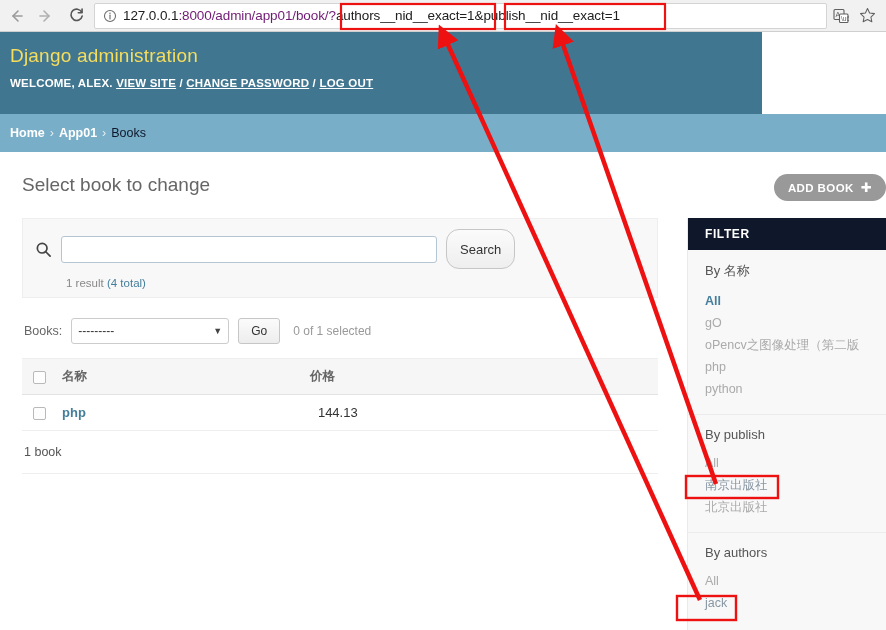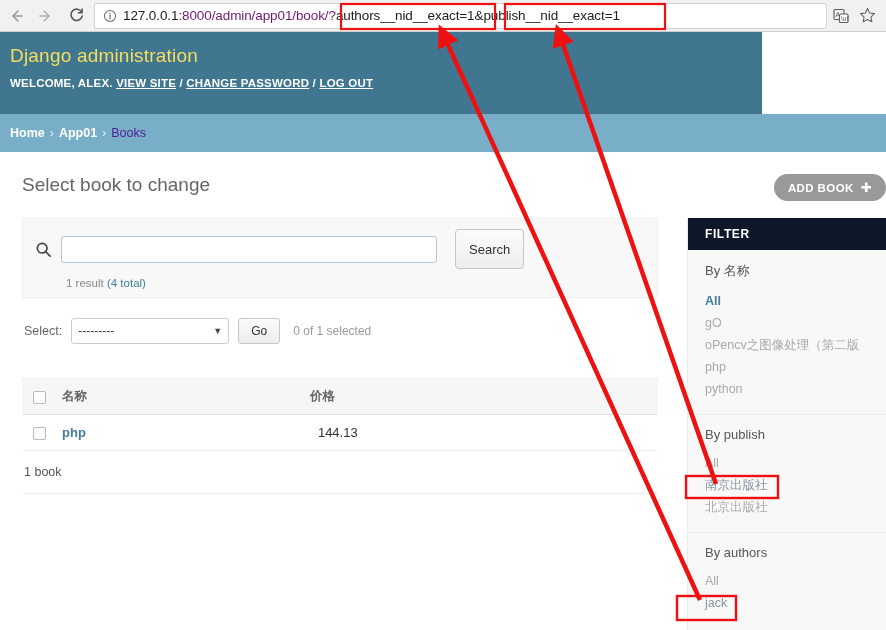--- a/index.html
+++ b/index.html
@@ -64,21 +64,21 @@
 
   .breadcrumbs {
     position: absolute; top: 114px; left: 0; width: 886px; height: 38px;
     background: #79aec8;
     font-size: 12.5px; color: #fff;
     display: flex; align-items: center;
     padding-left: 10px;
   }
   .breadcrumbs a { color: #fff; text-decoration: none; font-weight: bold; }
   .breadcrumbs .crumb-sep { margin: 0 5px; color: #e7eef2; font-weight: normal; }
-  .breadcrumbs .current { color: #4c1d95; font-weight: normal; }
+  .breadcrumbs .current { color: #0f172a; font-weight: normal; }
 
   
   .content {
     position: absolute; top: 152px; left: 12px; width: 886px; height: 478px;
     background: #fff;
   }
   .page-head {
     position: relative; padding: 22px 0 0 10px; height: 66px;
   }
   h1.page-title {
@@ -104,24 +104,23 @@
   .search-input {
     width: 376px; height: 27px;
     border: 1px solid #b4c6d4; border-radius: 3px;
     padding: 0 6px; font-size: 13px; color: #333;
     background: #fff; outline: none;
     font-family: "Liberation Sans", sans-serif;
   }
   .search-btn {
     height: 40px; padding: 0 13px;
     background: linear-gradient(#fbfbfb,#eeeeee);
-    border: 1px solid #c6c6c6; border-radius: 4px;
+    border: 1px solid #c6c6c6; border-radius: 13px;
     font-size: 13px; color: #333; cursor: pointer;
     font-family: "Liberation Sans", sans-serif;
-    margin-left: 9px;
   }
   .result-count { font-size: 11.5px; color: #888; margin: 8px 0 0 31px; }
   .result-count a { color: #447e9b; text-decoration: none; }
 
   .actions-row {
     display: flex; align-items: center; gap: 9px;
     padding: 20px 0 14px 2px;
     font-size: 12.5px; color: #666;
   }
   .act-select {
@@ -139,21 +138,21 @@
   }
   .go-btn {
     height: 26px; padding: 0 12px;
     background: linear-gradient(#fbfbfb,#ededed);
     border: 1px solid #c6c6c6; border-radius: 3px;
     font-size: 12px; color: #333; cursor: pointer;
     font-family: "Liberation Sans", sans-serif;
   }
   .sel-count { font-size: 12px; color: #999; margin-left: 4px; }
 
-  table.results { width: 636px; border-collapse: collapse; font-size: 13px; margin-top: 20px; }
+  table.results { width: 636px; border-collapse: collapse; font-size: 13px; }
   table.results thead th {
     background: #f6f6f6;
     border-top: 1px solid #eee; border-bottom: 1px solid #e3e3e3;
     text-align: left; font-weight: bold; color: #666;
     padding: 9px 8px; font-size: 12.5px;
   }
   table.results thead th.col-check { width: 32px; padding-left: 11px; }
   table.results thead th.col-price { padding-left: 0; }
   table.results tbody td {
     padding: 10px 8px; border-bottom: 1px solid #eee; color: #333;
@@ -305,21 +304,21 @@
           <input class="search-input" type="text" value="" style="">
           <button class="search-btn">Search</button>
         </div>
         <div class="result-count">
           <span>1 result</span>
           <a href="#">(4 total)</a>
         </div>
       </div>
 
       <div class="actions-row">
-        <span>Select:</span>
+        <span>Books:</span>
         <span class="sel-wrap">
           <select class="act-select">
             <option>---------</option>
           </select>
           <span class="sel-caret">▼</span>
         </span>
         <button class="go-btn">Go</button>
         <span class="sel-count">0 of 1 selected</span>
       </div>
 

